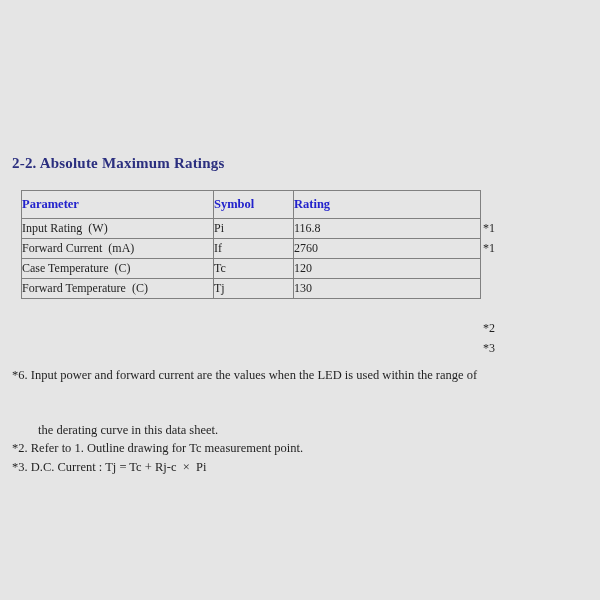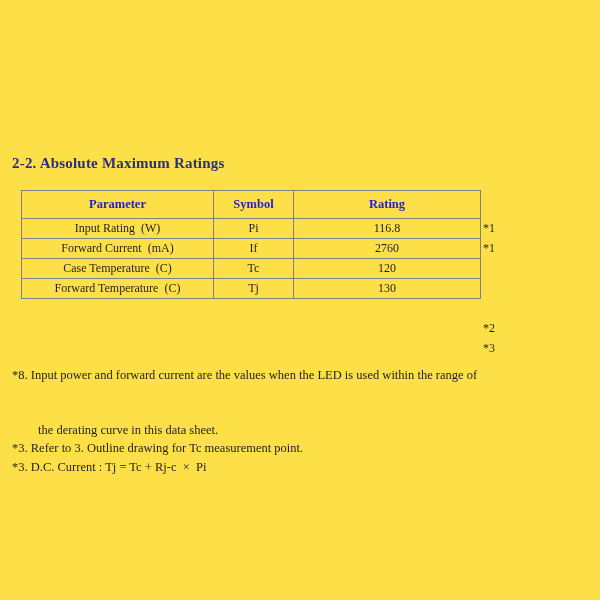--- a/index.html
+++ b/index.html
@@ -7,21 +7,21 @@
     --table-header-color: #2222cc;
     --body-text-color: #1f1f1f;
     --table-border-color: #808080;
   }
   * { margin: 0; padding: 0; box-sizing: border-box; }
   html, body { background: #ffffff; }
   .page {
     position: relative;
     width: 600px;
     height: 600px;
-    background: #fde047;
+    background: #e5e5e5;
     font-family: "Liberation Serif", "DejaVu Serif", serif;
     color: var(--body-text-color);
     overflow: hidden;
   }
   .doc-title {
     position: absolute;
     left: 12px;
     top: 155px;
     font-size: 15px;
     font-weight: bold;
@@ -33,21 +33,21 @@
     position: absolute;
     left: 21px;
     top: 190px;
     border-collapse: collapse;
     table-layout: fixed;
     width: 459px;
     font-size: 12px;
   }
   table.ratings td, table.ratings th {
     border: 1px solid var(--table-border-color);
-    text-align: center;
+    text-align: left;
     vertical-align: middle;
     white-space: pre;
     padding: 0;
     font-weight: normal;
     color: var(--body-text-color);
   }
   table.ratings tr.head-row { height: 28px; }
   table.ratings tr.data-row { height: 20px; }
   table.ratings th {
     color: var(--table-header-color);
@@ -121,19 +121,19 @@
     </tr>
   </tbody>
     </table>
 
   <span class="side-note n1">*1</span>
   <span class="side-note n2">*1</span>
   <span class="side-note n3">*2</span>
   <span class="side-note n4">*3</span>
 
   <div class="footnotes">
-    <div class="fn-line">*8. Input power and forward current are the values when the LED is used within the range of</div>
+    <div class="fn-line">*6. Input power and forward current are the values when the LED is used within the range of</div>
     <div class="fn-line indent">the derating curve in this data sheet.</div>
-    <div class="fn-line">*3. Refer to 3. Outline drawing for Tc measurement point.</div>
+    <div class="fn-line">*2. Refer to 1. Outline drawing for Tc measurement point.</div>
     <div class="fn-line">*3. D.C. Current : Tj = Tc + Rj-c  ×  Pi</div>
   </div>
 
 </div>
 
 </body></html>

